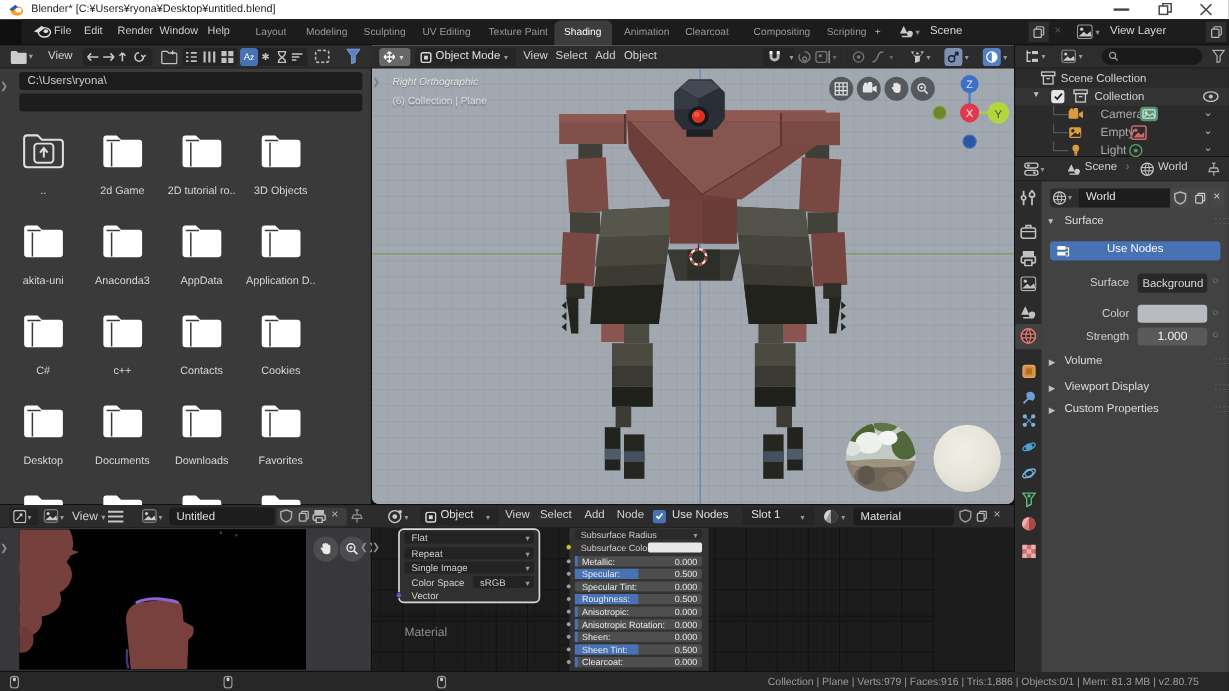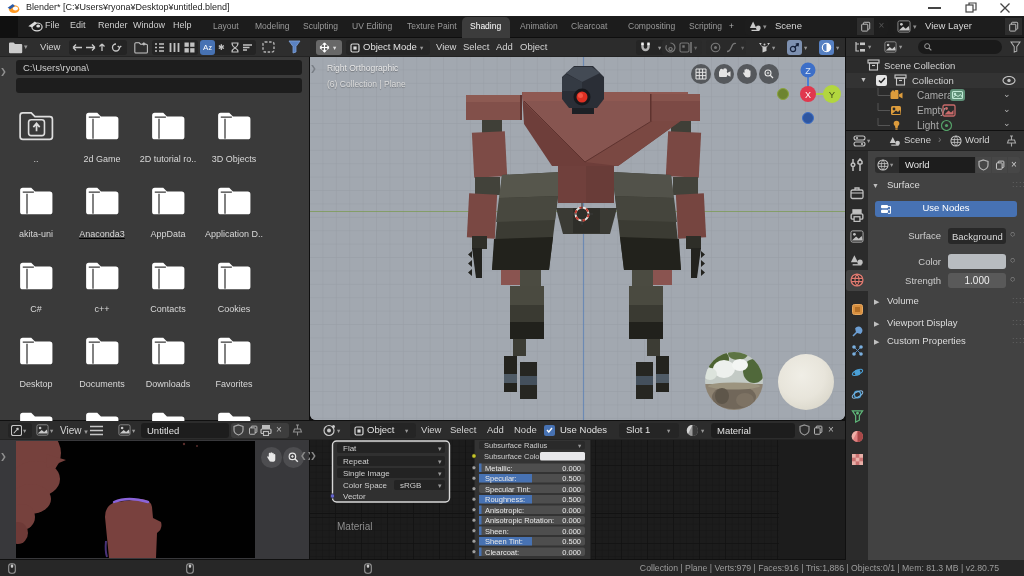--- a/index.html
+++ b/index.html
@@ -180,21 +180,21 @@
         </svg>
         <div class="lbl">3D Objects</div>
       </div>
     <div class="folder" style="left:3px;top:88px;">
         <svg style="margin:0 auto" width="36" height="34" viewBox="0 0 34 30">
           <path d="M2 6 Q2 3.5 4.5 3.5 L12.5 3.5 L16 7 L30 7 Q32.5 7 32.5 9.5 L32.5 26 Q32.5 28.5 30 28.5 L4.5 28.5 Q2 28.5 2 26 Z" fill="#fff"></path>
           <path d="M4.5 7.5 h10.5 M8.5 9 v19" stroke="#3a3a3a" stroke-width="1.2" fill="none"></path>
         </svg>
         <div class="lbl">akita-uni</div>
       </div>
-    <div class="folder" style="left:69px;top:88px;text-decoration:underline;">
+    <div class="folder" style="left:69px;top:88px;">
         <svg style="margin:0 auto" width="36" height="34" viewBox="0 0 34 30">
           <path d="M2 6 Q2 3.5 4.5 3.5 L12.5 3.5 L16 7 L30 7 Q32.5 7 32.5 9.5 L32.5 26 Q32.5 28.5 30 28.5 L4.5 28.5 Q2 28.5 2 26 Z" fill="#fff"></path>
           <path d="M4.5 7.5 h10.5 M8.5 9 v19" stroke="#3a3a3a" stroke-width="1.2" fill="none"></path>
         </svg>
         <div class="lbl">Anaconda3</div>
       </div>
     <div class="folder" style="left:135px;top:88px;">
         <svg style="margin:0 auto" width="36" height="34" viewBox="0 0 34 30">
           <path d="M2 6 Q2 3.5 4.5 3.5 L12.5 3.5 L16 7 L30 7 Q32.5 7 32.5 9.5 L32.5 26 Q32.5 28.5 30 28.5 L4.5 28.5 Q2 28.5 2 26 Z" fill="#fff"></path>
           <path d="M4.5 7.5 h10.5 M8.5 9 v19" stroke="#3a3a3a" stroke-width="1.2" fill="none"></path>
@@ -558,21 +558,21 @@
         <ellipse cx="430" cy="308" rx="8" ry="6" fill="#f3f5f3"></ellipse>
         <ellipse cx="400" cy="317" rx="7" ry="6" fill="#dce3dc"></ellipse>
         <ellipse cx="424" cy="329" rx="26" ry="3.5" fill="#9c947f"></ellipse>
         <ellipse cx="412" cy="339" rx="7" ry="8" fill="#5e564a"></ellipse>
         <ellipse cx="435" cy="343" rx="9" ry="7" fill="#7d7263"></ellipse>
         <path d="M395 340 a29 29 0 0 0 58 0 v15 h-58 Z" fill="#4a443c" opacity="0.35"></path>
       </g>
 
       <circle cx="496" cy="325" r="28" fill="url(#whitesph)"></circle>
     </svg>
-    <div class="abs" style="left:17px;top:6px;font-size:8.5px;color:#e8e8e8;text-shadow:0 1px 1px rgba(0,0,0,0.35);">Right Orthographic</div>
+    <div class="abs" style="left:17px;top:6px;font-size:8.5px;color:#e8e8e8;text-shadow:0 1px 1px rgba(0,0,0,0.35);font-style:italic;">Right Orthographic</div>
     <div class="abs" style="left:17px;top:22px;font-size:8.5px;color:#dcdcdc;text-shadow:0 1px 1px rgba(0,0,0,0.3);">(6) Collection | Plane</div>
     <div class="abs" style="left:0;top:7px;color:#7a7f86;font-size:8px;">❯</div>
 
     <svg class="abs" style="left:460px;top:0" width="75" height="75" viewBox="0 0 75 75">
       <path d="M38 13 V37" stroke="#4a7fd4" stroke-width="2"></path>
       <path d="M38 37 H62" stroke="#a9cf44" stroke-width="2"></path>
       <circle cx="38" cy="13" r="7.5" fill="#3d6fc8"></circle>
       <text x="38" y="16.5" font-size="9" fill="#dce6f5" text-anchor="middle" font-family="Liberation Sans">Z</text>
       <circle cx="38" cy="37" r="8" fill="#e0384e"></circle>
       <text x="38" y="40.5" font-size="9" fill="#fff" text-anchor="middle" font-family="Liberation Sans">X</text>

